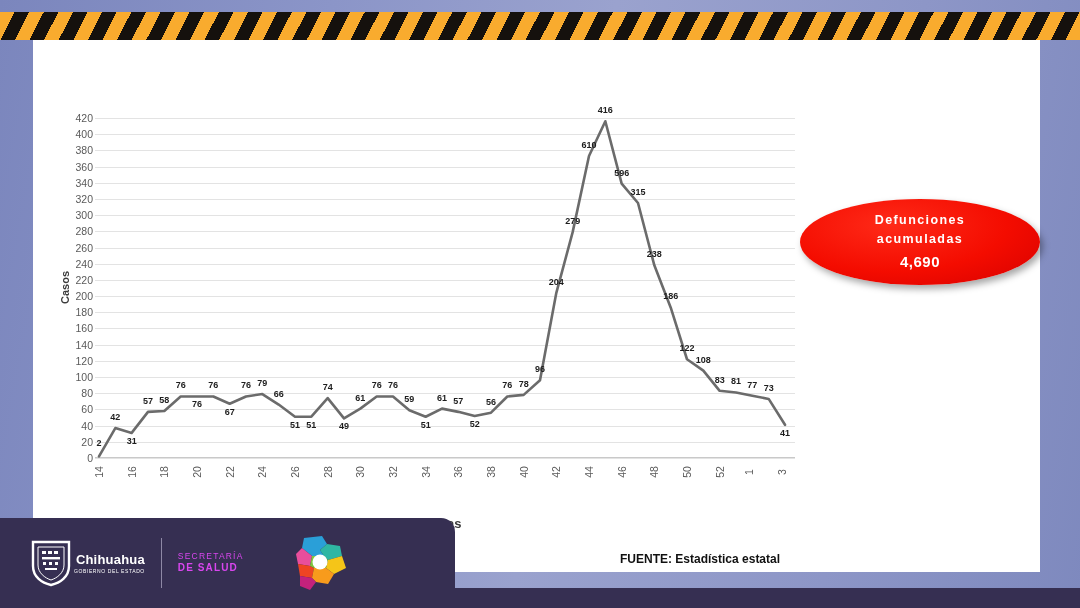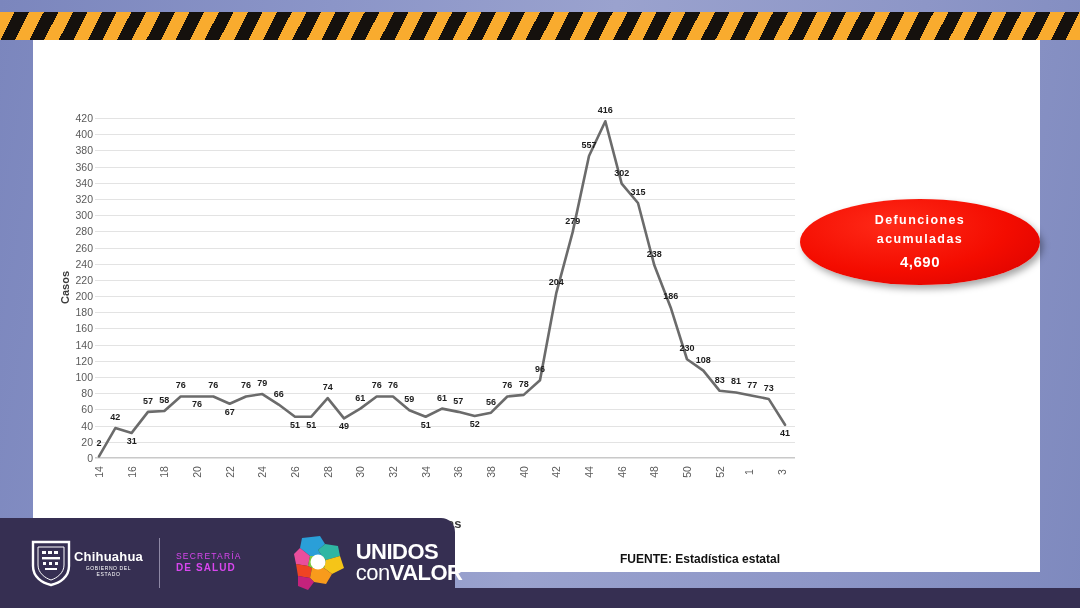--- a/index.html
+++ b/index.html
@@ -253,27 +253,27 @@
         <div class="point-label" style="left: 330.667px; top: 301.714px;">51</div>
         <div class="point-label" style="left: 347px; top: 274.619px;">61</div>
         <div class="point-label" style="left: 363.333px; top: 277.857px;">57</div>
         <div class="point-label" style="left: 379.667px; top: 300.905px;">52</div>
         <div class="point-label" style="left: 396px; top: 278.667px;">56</div>
         <div class="point-label" style="left: 412.333px; top: 262.476px;">76</div>
         <div class="point-label" style="left: 428.667px; top: 260.857px;">78</div>
         <div class="point-label" style="left: 445px; top: 246.286px;">96</div>
         <div class="point-label" style="left: 461.333px; top: 158.857px;">204</div>
         <div class="point-label" style="left: 477.667px; top: 98.1429px;">279</div>
-        <div class="point-label" style="left: 494px; top: 22.0476px;">557</div>
+        <div class="point-label" style="left: 494px; top: 22.0476px;">610</div>
         <div class="point-label" style="left: 510.333px; top: -12.7619px;">416</div>
-        <div class="point-label" style="left: 526.667px; top: 49.5714px;">302</div>
+        <div class="point-label" style="left: 526.667px; top: 49.5714px;">596</div>
         <div class="point-label" style="left: 543px; top: 69px;">315</div>
         <div class="point-label" style="left: 559.333px; top: 131.333px;">238</div>
         <div class="point-label" style="left: 575.667px; top: 173.429px;">186</div>
-        <div class="point-label" style="left: 592px; top: 225.238px;">230</div>
+        <div class="point-label" style="left: 592px; top: 225.238px;">122</div>
         <div class="point-label" style="left: 608.333px; top: 236.571px;">108</div>
         <div class="point-label" style="left: 624.667px; top: 256.81px;">83</div>
         <div class="point-label" style="left: 641px; top: 258.429px;">81</div>
         <div class="point-label" style="left: 657.333px; top: 261.667px;">77</div>
         <div class="point-label" style="left: 673.667px; top: 264.905px;">73</div>
         <div class="point-label" style="left: 690px; top: 309.81px;">41</div>
       </div>
   <div class="x-tick" style="left: 40px; top: 358px;">
         <span>14</span>
       </div>
@@ -393,22 +393,18 @@
           <path d="M37 10 L50 12 L52 22 L38 26 L34 22 L30 16 Z" fill="#2fb6a3"></path>
           <path d="M12 14 L22 22 L20 32 L8 30 L6 20 Z" fill="#e94e9c"></path>
           <path d="M22 22 L34 22 L38 26 L36 34 L24 34 L20 32 Z" fill="#7ec63f"></path>
           <path d="M52 22 L56 34 L44 40 L36 34 L38 26 Z" fill="#f5c518"></path>
           <path d="M8 30 L20 32 L24 34 L22 44 L10 42 Z" fill="#ef4423"></path>
           <path d="M24 34 L36 34 L44 40 L38 50 L26 48 L22 44 Z" fill="#f89b1c"></path>
           <path d="M10 42 L22 44 L26 48 L20 56 L10 52 Z" fill="#c4227c"></path>
           <circle cx="30" cy="28" r="7.5" fill="#ffffff"></circle>
         </svg>
       </div>
-      <div id="unidos-words">
-        <div id="unidos-line1">UNIDOS</div>
-        <div id="unidos-line2"><span>con</span><b>VALOR</b></div>
-      </div>
     </div>
 
   </div>
 </div>
 
 <div id="source-note">FUENTE: Estadística estatal</div>
 
 </body></html>

